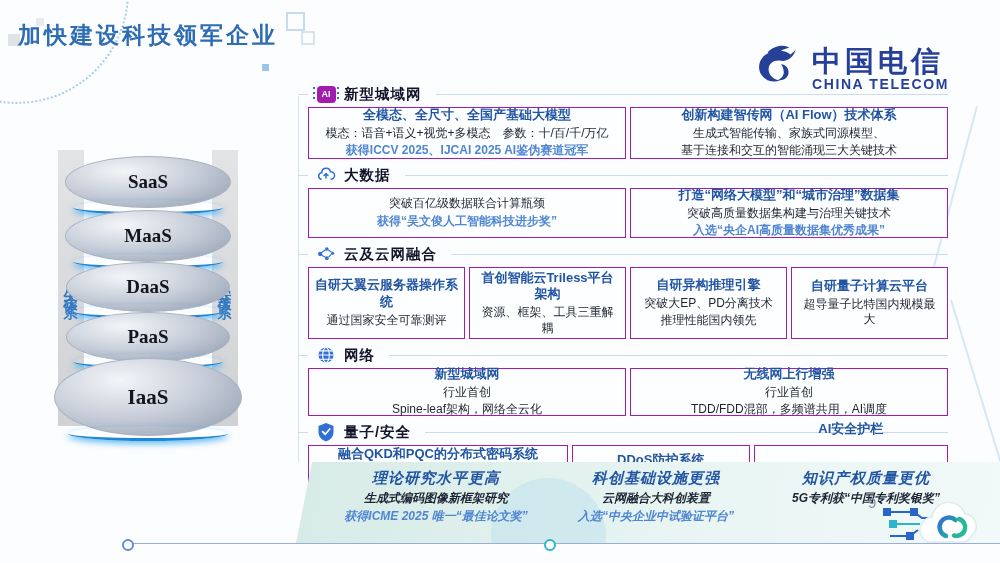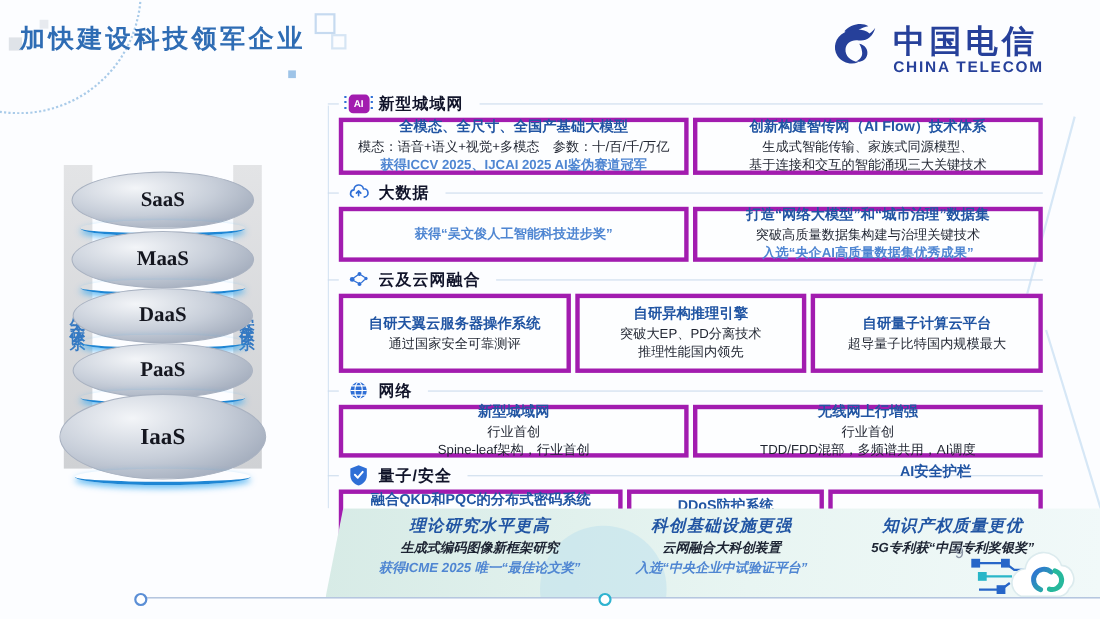--- a/index.html
+++ b/index.html
@@ -17,21 +17,21 @@
   .sq-e{left:262px;top:64px;width:7px;height:7px;background:#9ec4e8;}
   .chev1{right:22px;top:106px;width:2px;height:206px;background:#d6e7f6;transform:rotate(15deg);transform-origin:top center;}
   .chev2{right:48px;top:300px;width:2px;height:178px;background:#d6e7f6;transform:rotate(-17deg);transform-origin:top center;}
   .dots-tail{right:2px;top:498px;width:50px;height:0;border-top:2px dotted #9fc6e8;transform:rotate(-10deg);}
 
   
   .page-title{left:18px;top:20px;font-family:"Liberation Serif","DejaVu Serif",serif;
     font-size:23px;font-weight:700;color:#2e6cb4;letter-spacing:3px;}
 
   
-  .logo{left:752px;top:16px;display:flex;align-items:center;gap:8px;}
+  .logo{left:752px;top:40px;display:flex;align-items:center;gap:8px;}
   .logo-text{display:flex;flex-direction:column;line-height:1.05;}
   .logo-cn{font-size:29px;font-weight:700;color:#26409a;letter-spacing:4px;
     font-family:"Liberation Serif","DejaVu Serif",serif;}
   .logo-en{font-size:14px;font-weight:700;color:#26409a;letter-spacing:1.6px;}
 
   
   .stack{left:36px;top:140px;width:224px;height:300px;}
   .pillar{position:absolute;top:10px;width:26px;height:276px;
     background:linear-gradient(180deg,#e3e4e6,#cfd1d4);display:flex;align-items:center;justify-content:center;}
   .pillar-left{left:22px;}
@@ -46,21 +46,21 @@
 
   
   .panel{left:308px;top:84px;width:640px;}
   .panel-vline{position:absolute;left:-10px;top:12px;width:1px;height:366px;background:#d4e3f2;}
   .section{margin-bottom:6px;position:relative;}
   .sec-head{display:flex;align-items:center;gap:8px;height:20px;}
   .sec-stub{width:10px;height:1px;background:#ccdced;margin-left:-10px;}
   .sec-title{font-size:14.5px;font-weight:700;color:#11142a;letter-spacing:1px;white-space:nowrap;}
   .sec-rule{flex:1;height:1px;background:#ccdced;margin-left:6px;}
   .cells{display:flex;gap:4px;margin-top:3px;}
-  .cell{flex:1;border:4px solid #a21caf;background:#fdfeff;display:flex;flex-direction:column;
+  .cell{flex:1;border:1px solid #a21caf;background:#fdfeff;display:flex;flex-direction:column;
     justify-content:center;text-align:center;padding:3px 6px;gap:2px;}
   .h-blue{font-size:13px;font-weight:700;color:#2155a3;line-height:1.3;}
   .b-dark{font-size:12px;color:#1f2430;font-weight:400;line-height:1.3;}
   .a-blue{font-size:12px;color:#4f86d2;font-weight:700;line-height:1.3;}
   .tagline{display:flex;justify-content:center;gap:2px;}
   .gap-top{margin-top:12px;}
 
   
   .icon-box{width:20px;height:20px;flex:0 0 auto;display:flex;align-items:center;justify-content:center;position:relative;}
   .ai-chip{width:19px;height:17px;background:#a21caf;border-radius:4px;color:#fff;font-size:9px;font-weight:700;
@@ -169,20 +169,21 @@
         <svg width="20" height="20" viewBox="0 0 24 24" fill="none" stroke="#2f6fd6" stroke-width="1.8" stroke-linecap="round" stroke-linejoin="round">
           <path d="M6 17 a4 4 0 0 1 1-7.8 A5.2 5.2 0 0 1 17.3 8 a3.6 3.6 0 0 1 .9 9"></path>
           <path d="M12 15.5 v-5 M9.6 12.6 L12 10.2 L14.4 12.6"></path>
         </svg>
       </span>
       <span class="sec-title">大数据</span>
       <span class="sec-rule"></span>
     </div>
     <div class="cells" style="height:50px;">
       <div class="cell">
+        <div class="b-dark">突破百亿级数据联合计算瓶颈</div>
         <div class="a-blue">获得“吴文俊人工智能科技进步奖”</div>
       </div>
       <div class="cell">
         <div class="h-blue">打造“网络大模型”和“城市治理”数据集</div>
         <div class="b-dark">突破高质量数据集构建与治理关键技术</div>
         <div class="a-blue">入选“央企AI高质量数据集优秀成果”</div>
       </div>
     </div>
   </div>
 
@@ -200,20 +201,24 @@
       </span>
       <span class="sec-title">云及云网融合</span>
       <span class="sec-rule"></span>
     </div>
     <div class="cells" style="height:72px;">
       <div class="cell">
         <div class="h-blue">自研天翼云服务器操作系统</div>
         <div class="b-dark">通过国家安全可靠测评</div>
       </div>
       <div class="cell">
+        <div class="h-blue">首创智能云Triless平台架构</div>
+        <div class="b-dark">资源、框架、工具三重解耦</div>
+      </div>
+      <div class="cell">
         <div class="h-blue">自研异构推理引擎</div>
         <div class="b-dark">突破大EP、PD分离技术</div>
         <div class="b-dark">推理性能国内领先</div>
       </div>
       <div class="cell">
         <div class="h-blue">自研量子计算云平台</div>
         <div class="b-dark">超导量子比特国内规模最大</div>
       </div>
     </div>
   </div>
@@ -228,21 +233,21 @@
           <path d="M3 12 H21 M4.5 7 H19.5 M4.5 17 H19.5" stroke="#fff" stroke-width="1.3"></path>
         </svg>
       </span>
       <span class="sec-title">网络</span>
       <span class="sec-rule"></span>
     </div>
     <div class="cells" style="height:48px;">
       <div class="cell">
         <div class="h-blue">新型城域网</div>
         <div class="b-dark">行业首创</div>
-        <div class="b-dark">Spine-leaf架构，行业首创</div>
+        <div class="b-dark">Spine-leaf架构，网络全云化</div>
       </div>
       <div class="cell">
         <div class="h-blue">无线网上行增强</div>
         <div class="b-dark">行业首创</div>
         <div class="b-dark">TDD/FDD混部，多频谱共用，AI调度</div>
       </div>
     </div>
   </div>
 
   <div class="section">

